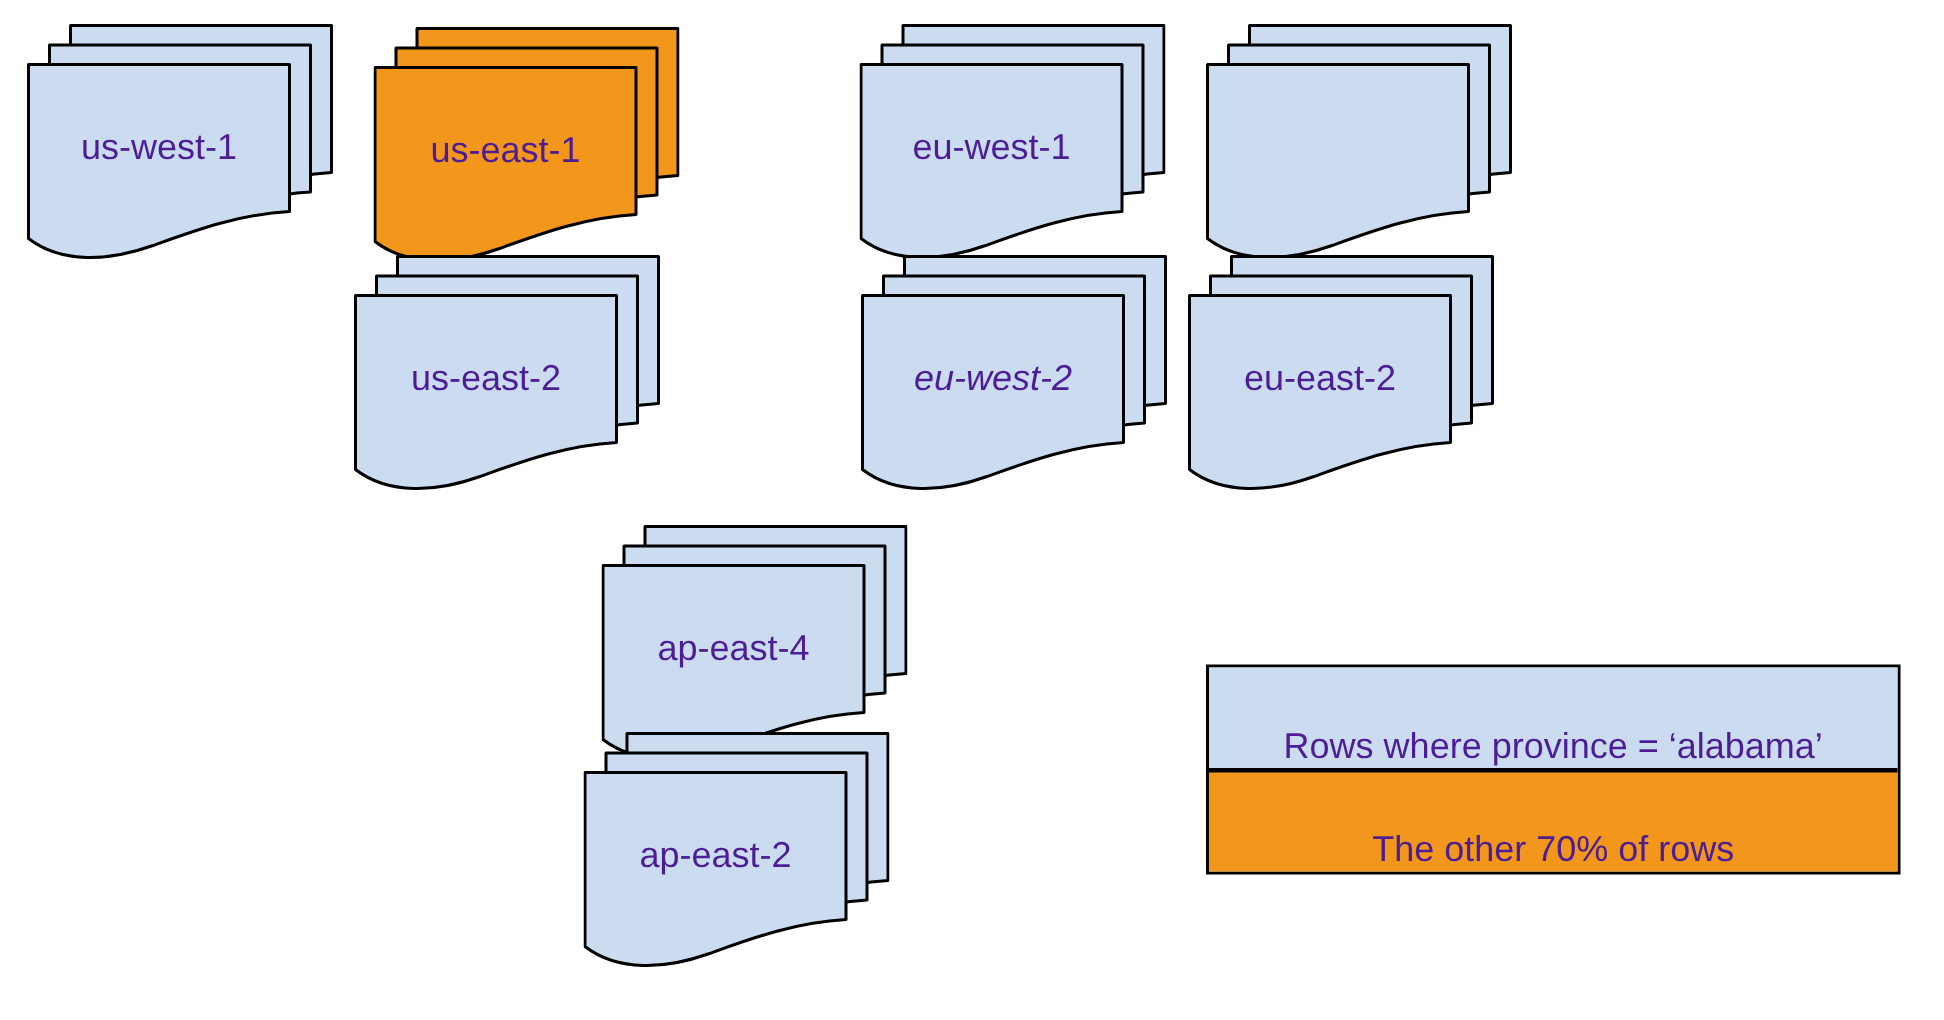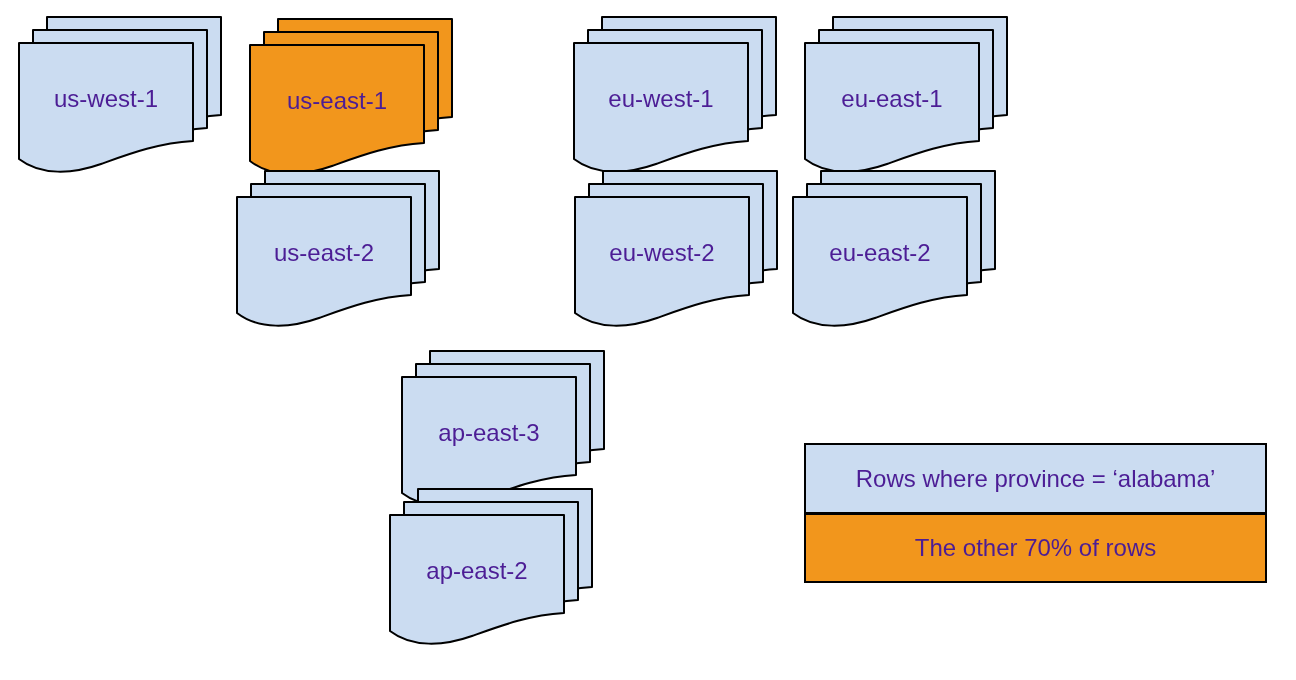--- a/index.html
+++ b/index.html
@@ -52,38 +52,38 @@
     pointer-events: none;
   }
 
   
   .p-usw1 { left: 18px;  top: 16px;  }
   .p-use1 { left: 249px; top: 18px;  }
   .p-euw1 { left: 573px; top: 16px;  }
   .p-eue1 { left: 804px; top: 16px;  }
   .p-usw2 { left: 18px;  top: 170px; }
   .p-use2 { left: 236px; top: 170px; }
-  .p-euw2 { left: 574px; top: 170px; }
+  .p-euw2 { left: 574px; top: 170px; font-style: italic; }
   .p-eue2 { left: 792px; top: 170px; }
   .p-ape1 { left: 401px; top: 350px; }
   .p-ape2 { left: 389px; top: 488px; }
 
   
   .legend {
     position: absolute;
     left: 804px;
     top: 443px;
     width: 463px;
     height: 140px;
     border: 2px solid var(--outline, #000000);
     box-sizing: border-box;
   }
   .legend-row {
     display: flex;
-    align-items: center;
+    align-items: flex-end;
     justify-content: center;
     font-size: 24px;
     white-space: nowrap;
   }
   .legend-row-blue {
     height: 67px;
     background: var(--partition-fill, #CBDCF1);
   }
   .legend-row-orange {
     height: 66px;
@@ -128,21 +128,20 @@
     </svg>
     <div class="stack-label">eu-west-1</div>
   </div>
 
   <div class="stack p-eue1 fill-blue">
     <svg class="stack-svg" viewBox="0 0 204 162" width="204" height="162">
       <use href="#doc-shape" x="29" y="1"></use>
       <use href="#doc-shape" x="15" y="14"></use>
       <use href="#doc-shape" x="1" y="27"></use>
     </svg>
-    <div class="stack-label">eu-east-1</div>
   </div>
 
 
   <div class="stack p-use2 fill-blue">
     <svg class="stack-svg" viewBox="0 0 204 162" width="204" height="162">
       <use href="#doc-shape" x="29" y="1"></use>
       <use href="#doc-shape" x="15" y="14"></use>
       <use href="#doc-shape" x="1" y="27"></use>
     </svg>
     <div class="stack-label">us-east-2</div>
@@ -165,21 +164,21 @@
     </svg>
     <div class="stack-label">eu-east-2</div>
   </div>
 
   <div class="stack p-ape1 fill-blue">
     <svg class="stack-svg" viewBox="0 0 204 162" width="204" height="162">
       <use href="#doc-shape" x="29" y="1"></use>
       <use href="#doc-shape" x="15" y="14"></use>
       <use href="#doc-shape" x="1" y="27"></use>
     </svg>
-    <div class="stack-label">ap-east-3</div>
+    <div class="stack-label">ap-east-4</div>
   </div>
 
   <div class="stack p-ape2 fill-blue">
     <svg class="stack-svg" viewBox="0 0 204 162" width="204" height="162">
       <use href="#doc-shape" x="29" y="1"></use>
       <use href="#doc-shape" x="15" y="14"></use>
       <use href="#doc-shape" x="1" y="27"></use>
     </svg>
     <div class="stack-label">ap-east-2</div>
   </div>

